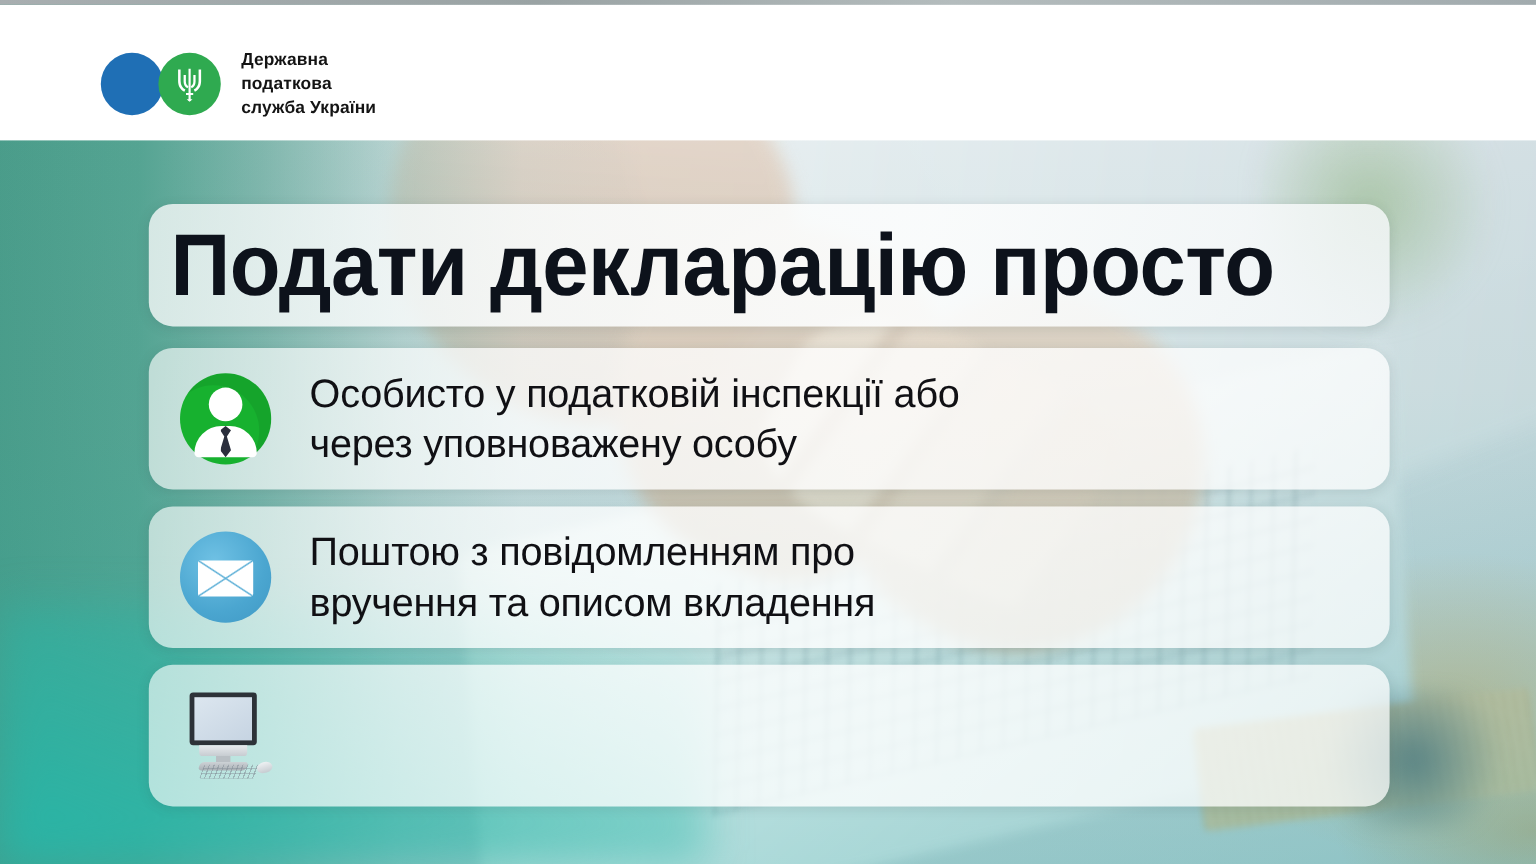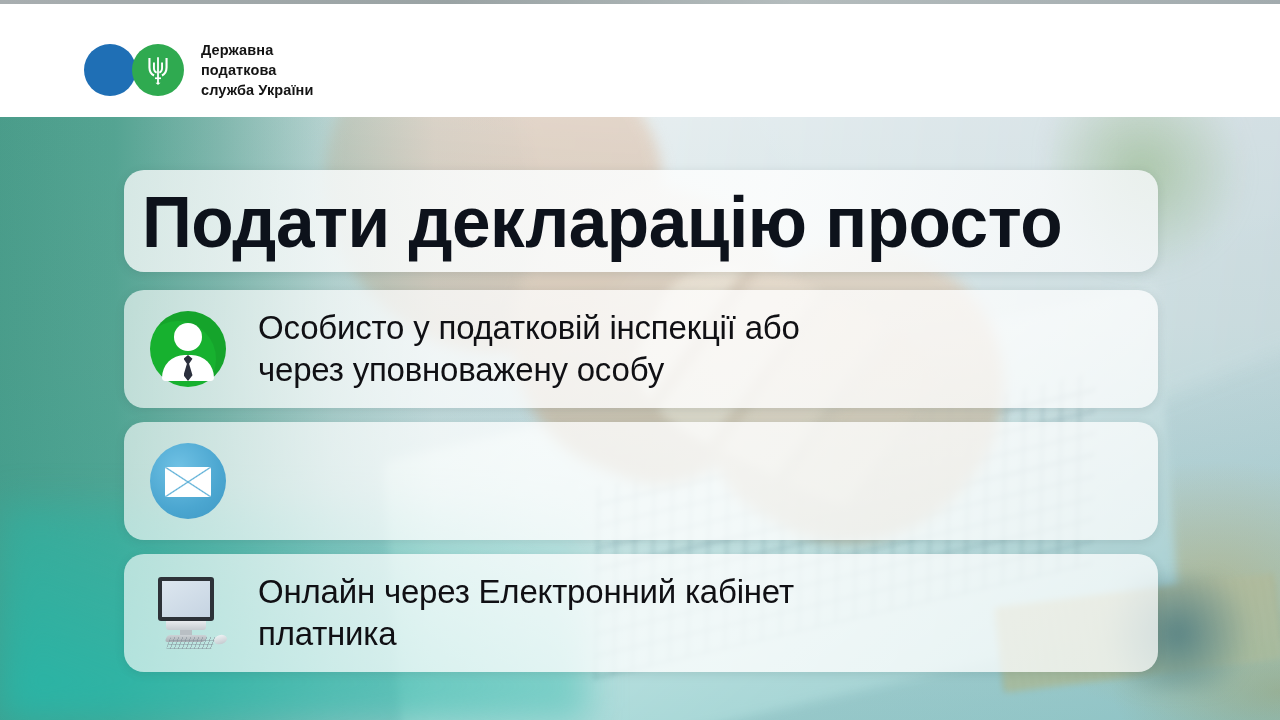--- a/index.html
+++ b/index.html
@@ -351,33 +351,33 @@
       <div class="row-text">Особисто у податковій інспекції або
 через уповноважену особу</div>
     </div>
 
     <div class="panel panel-row">
       <div class="row-icon">
         <div class="ic-mail">
           <span class="env"></span>
         </div>
       </div>
+      <div class="row-text">Поштою з повідомленням про
+вручення та описом вкладення</div>
     </div>
 
     <div class="panel panel-row">
       <div class="row-icon">
         <div class="ic-desktop">
           <span class="mon">
               <i></i>
             </span>
           <span class="chin"></span>
           <span class="neck"></span>
           <span class="foot"></span>
           <span class="kbd"></span>
           <span class="mouse"></span>
         </div>
       </div>
-      <div class="row-text">Онлайн через Електронний кабінет
-платника</div>
     </div>
 
   </div>
 </div>
 
 </body></html>

